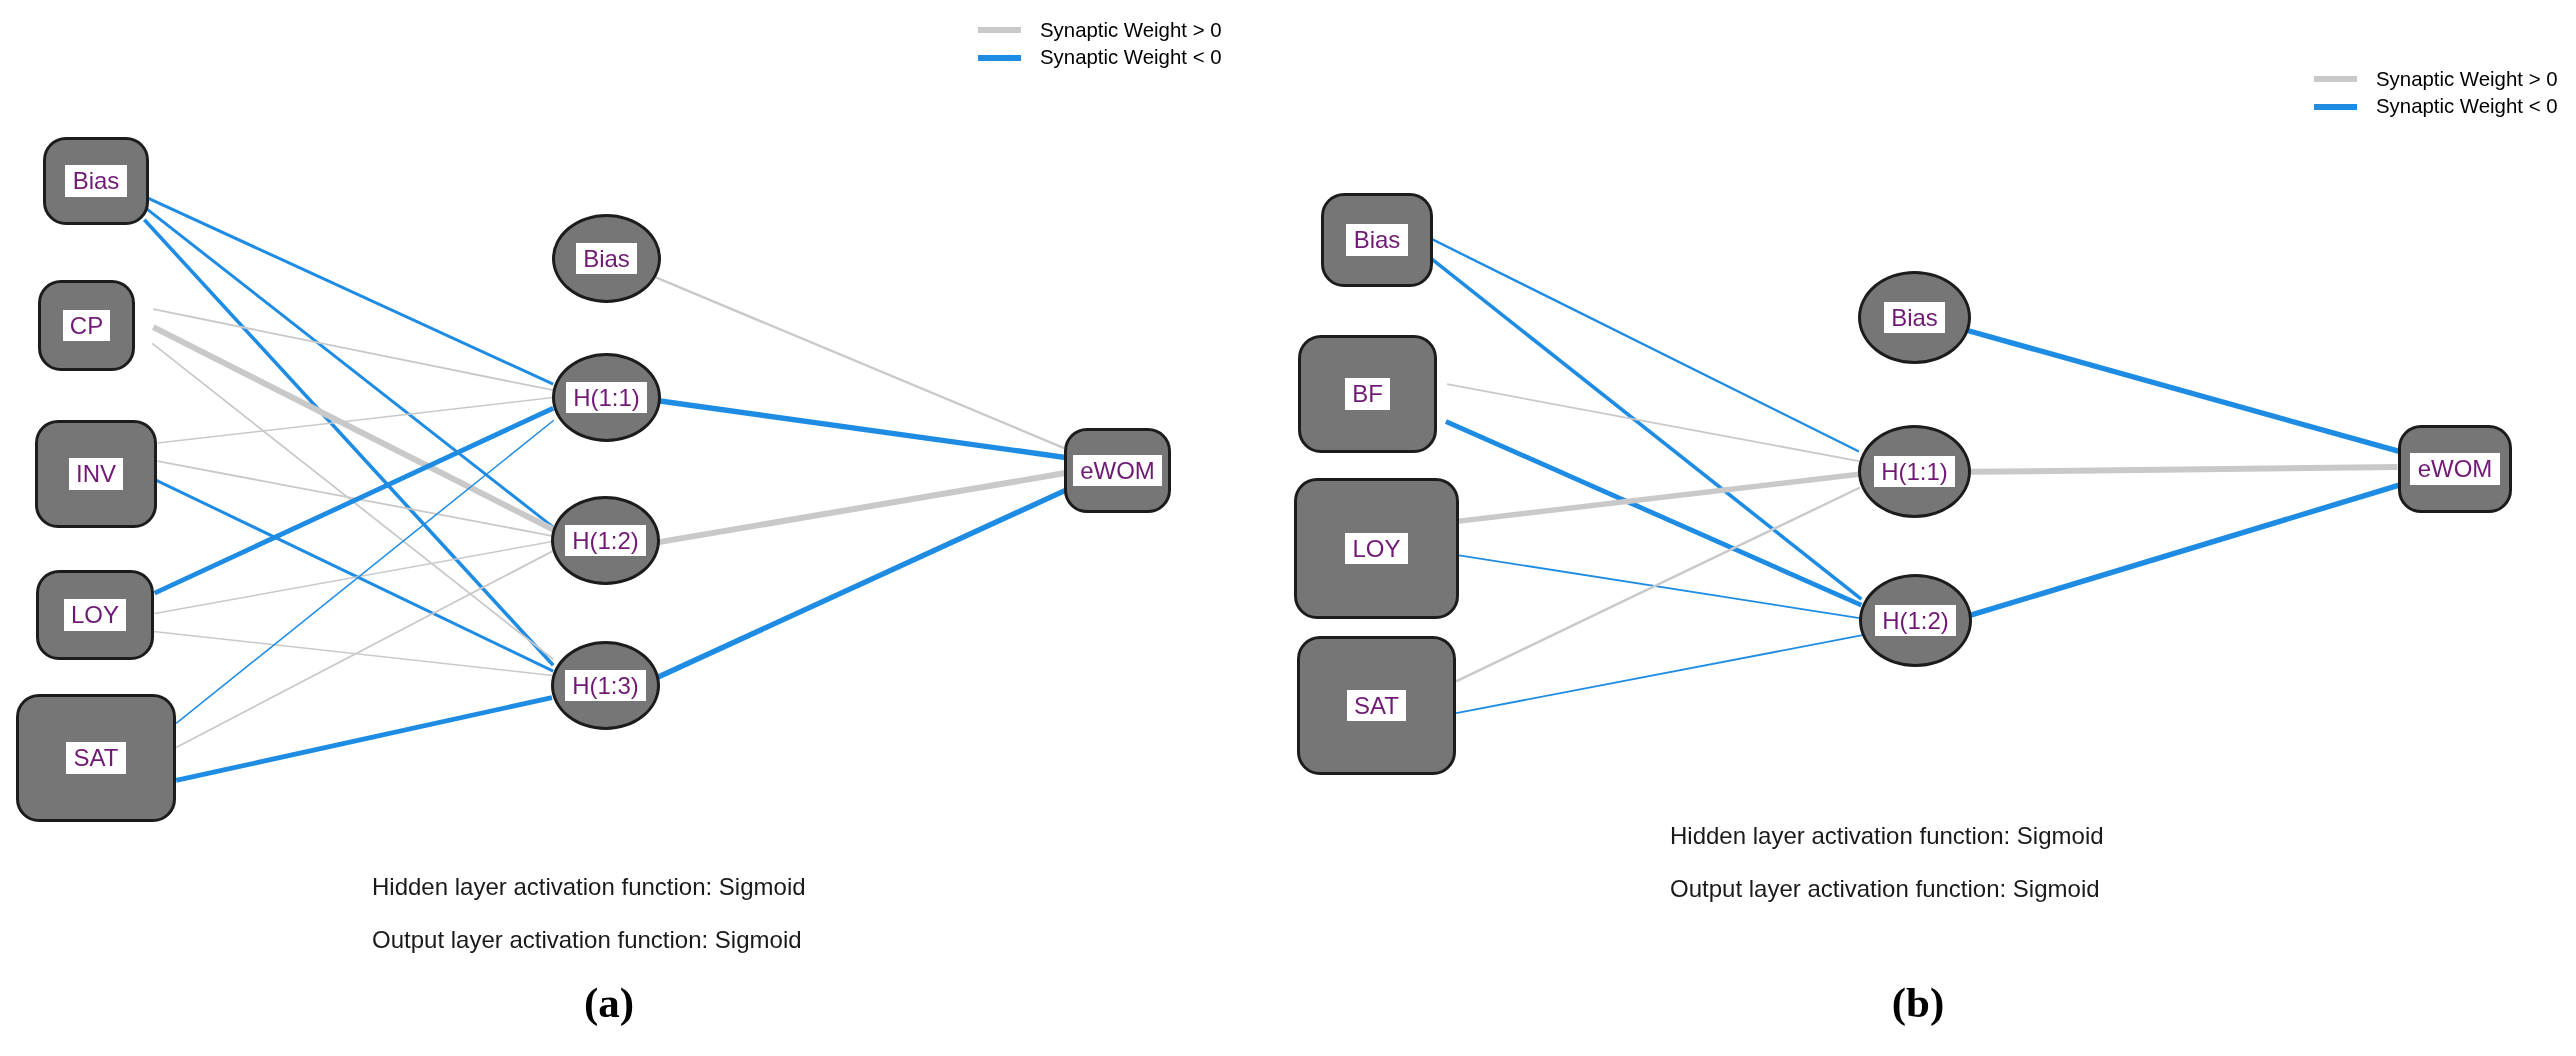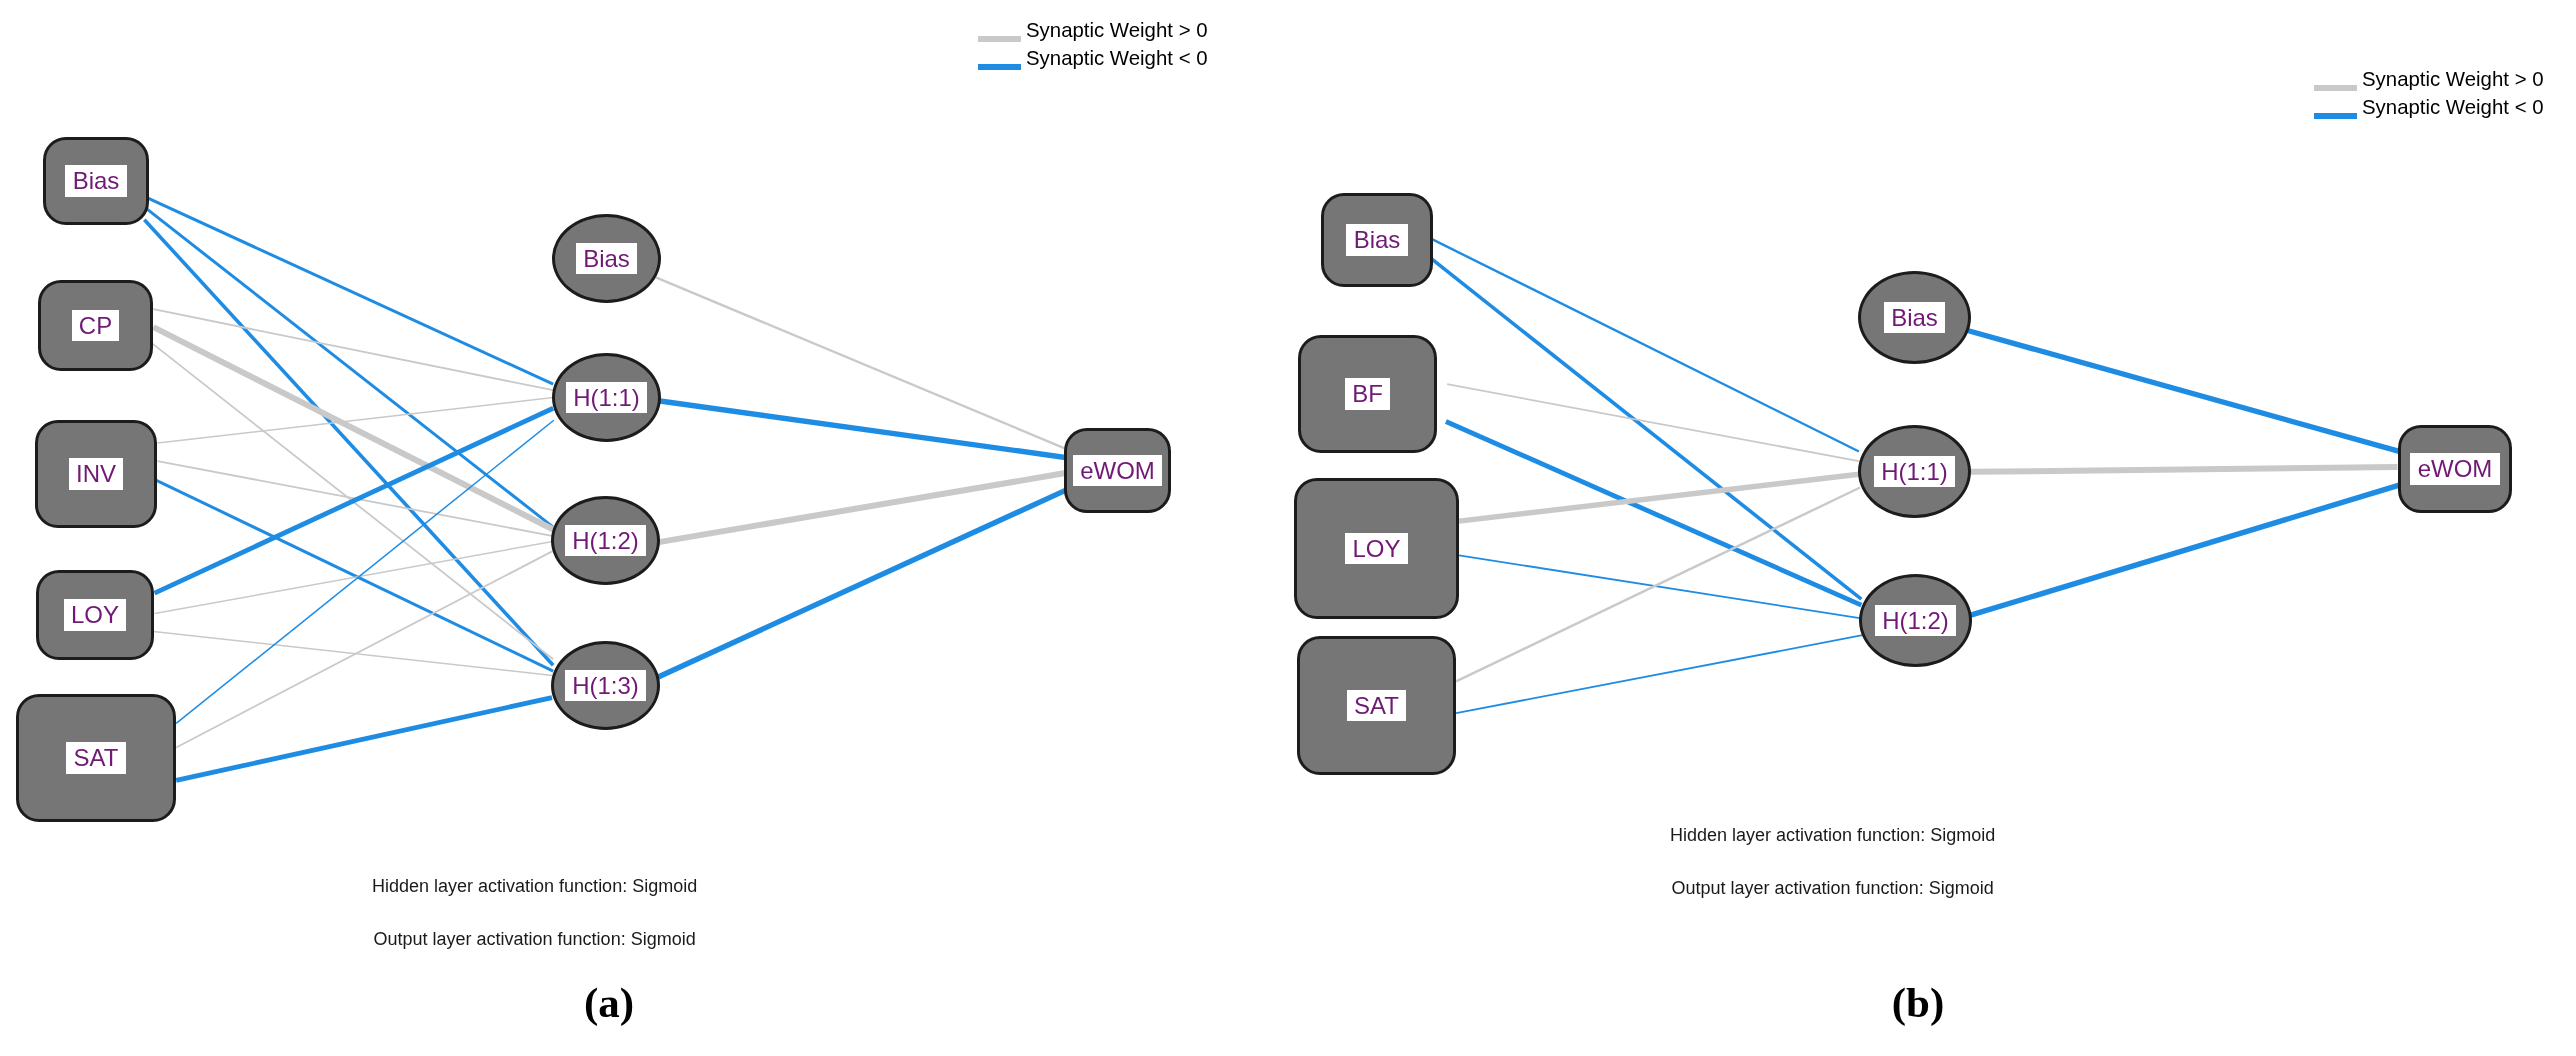--- a/index.html
+++ b/index.html
@@ -15,27 +15,27 @@
   }
   .node.rect{border-radius:23px;}
   .node.ellipse{border-radius:50%;}
   .nlabel{
     background:#ffffff;color:#701a75;font-size:24px;line-height:1.15;
     padding:1.8px 7.2px;white-space:nowrap;
   }
   .legend{position:absolute;display:flex;flex-direction:column;gap:3.6px;z-index:2;}
   .legend-a{left:978px;top:18px;}
   .legend-b{left:2314px;top:67px;}
-  .legend-row{display:flex;align-items:flex-end;gap:5px;height:24px;}
+  .legend-row{display:flex;align-items:center;gap:19px;height:24px;}
   .swatch{width:43px;height:6px;flex:0 0 auto;}
   .legend-label{font-size:20.4px;color:#000000;white-space:nowrap;}
   .notes{position:absolute;z-index:2;color:#1a1a1a;}
   .notes-a{left:372px;top:872px;}
   .notes-b{left:1670px;top:821px;}
-  .note-line{font-size:18px;line-height:29px;white-space:nowrap;text-align:center;}
+  .note-line{font-size:24px;line-height:29px;white-space:nowrap;}
   .note-line + .note-line{margin-top:24px;}
   .caption{
     position:absolute;z-index:2;transform:translateX(-50%);
     font-family:"Liberation Serif",serif;font-weight:bold;font-size:43px;color:#000000;
   }
   .caption-a{left:609px;top:978px;}
   .caption-b{left:1918px;top:978px;}
 </style>
 </head>
 <body>
@@ -69,21 +69,21 @@
     <line x1="2425" y1="1135" x2="3098" y2="812" stroke="#c9c9c9" stroke-width="4"></line>
     <line x1="2425" y1="1188" x2="3102" y2="1058" stroke="#1f8ce4" stroke-width="3"></line>
     <line x1="3268" y1="548" x2="3996" y2="752" stroke="#1f8ce4" stroke-width="9"></line>
     <line x1="3282" y1="786" x2="3993" y2="778" stroke="#c9c9c9" stroke-width="10"></line>
     <line x1="3278" y1="1026" x2="3996" y2="808" stroke="#1f8ce4" stroke-width="9"></line>
   </svg>
 <div id="nodes">
     <div class="node rect" style="left: 43px; top: 137px; width: 106px; height: 88px; background: rgb(118, 118, 118);">
       <span class="nlabel">Bias</span>
     </div>
-    <div class="node rect" style="left: 38px; top: 280px; width: 115px; height: 91px; background: rgb(118, 118, 118);">
+    <div class="node rect" style="left: 38px; top: 280px; width: 97px; height: 91px; background: rgb(118, 118, 118);">
       <span class="nlabel">CP</span>
     </div>
     <div class="node rect" style="left: 35px; top: 420px; width: 122px; height: 108px; background: rgb(118, 118, 118);">
       <span class="nlabel">INV</span>
     </div>
     <div class="node rect" style="left: 36px; top: 570px; width: 118px; height: 90px; background: rgb(118, 118, 118);">
       <span class="nlabel">LOY</span>
     </div>
     <div class="node rect" style="left: 16px; top: 694px; width: 160px; height: 128px; background: rgb(118, 118, 118);">
       <span class="nlabel">SAT</span>

